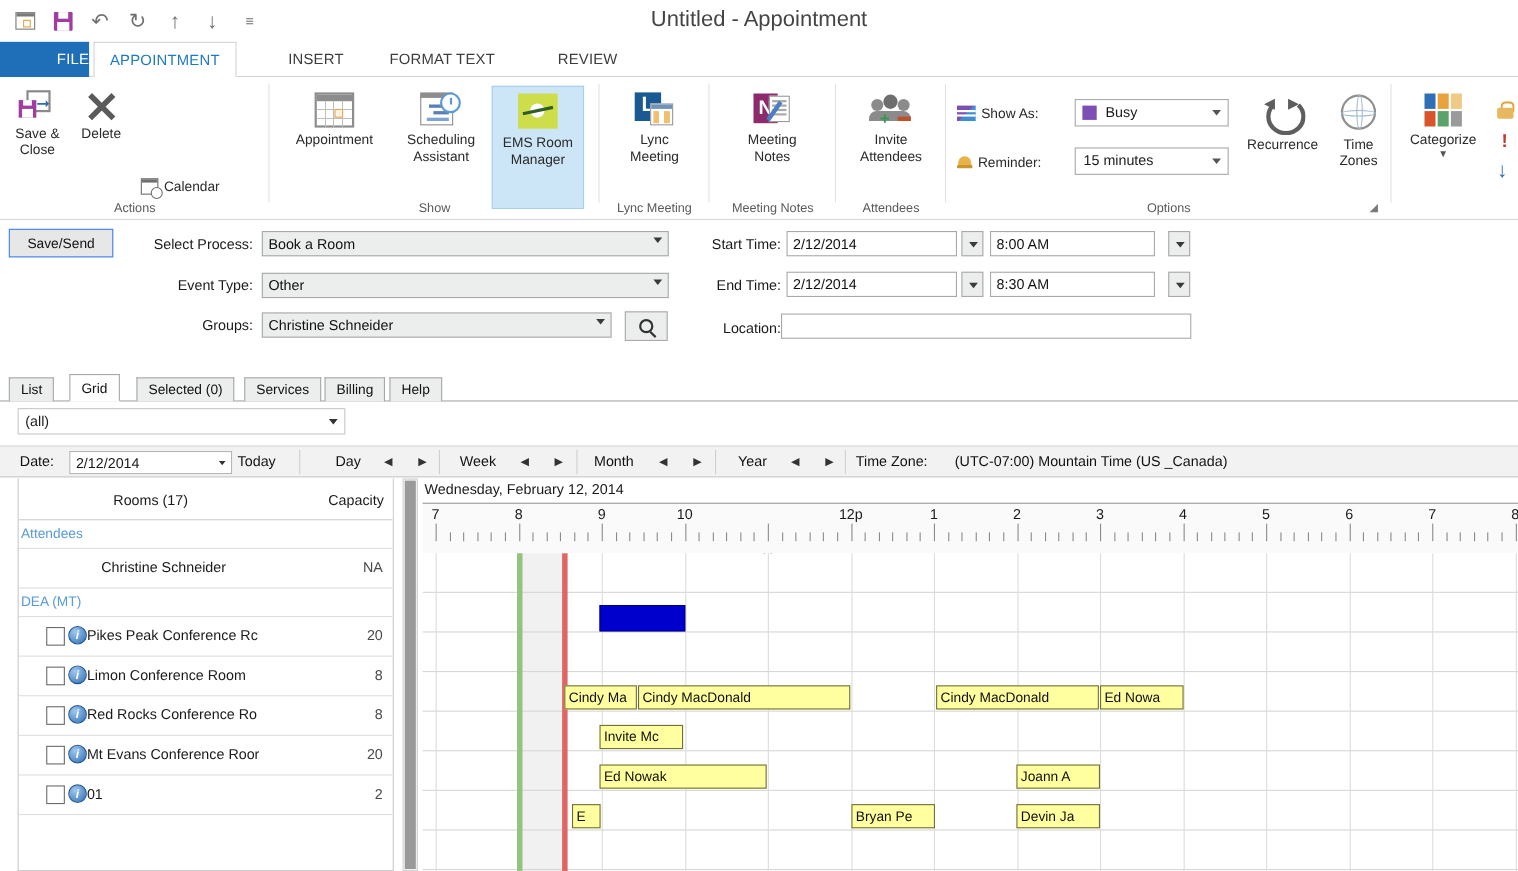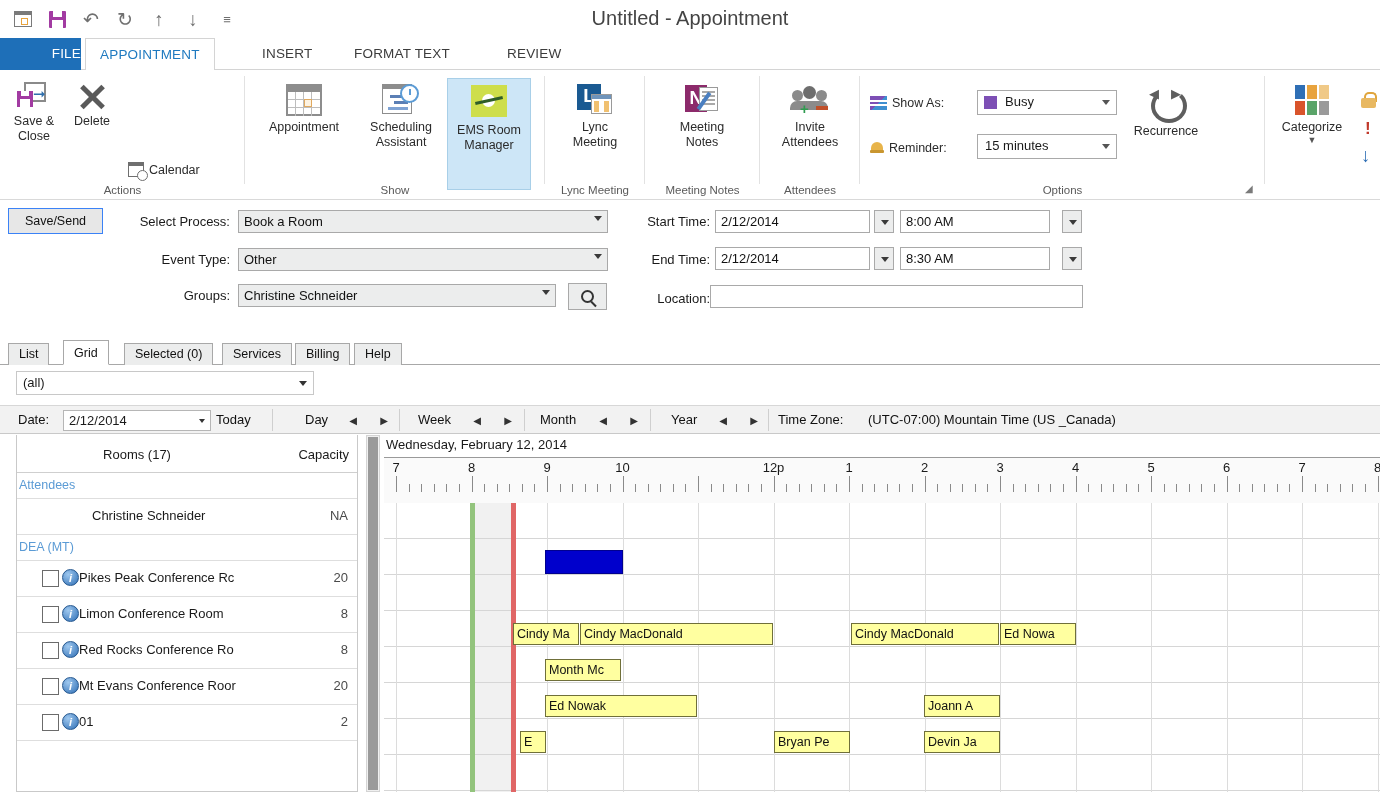--- a/index.html
+++ b/index.html
@@ -411,20 +411,27 @@
     <div class="bigbtn" style="left:262px;top:10px;width:88px;">
       <div style="height:44px;display:flex;align-items:center;justify-content:center;">
         <span class="ic ic-recur">
           <span class="a1">▶</span>
             <span class="a2">◀</span>
         </span>
       </div>
       <div class="lbl">Recurrence</div>
     </div>
 
+    <div class="bigbtn" style="left:345px;top:10px;width:60px;">
+      <div style="height:44px;display:flex;align-items:center;justify-content:center;">
+        <span class="ic ic-globe"></span>
+      </div>
+      <div class="lbl">Time</div>
+      <div class="lbl">Zones</div>
+    </div>
 
     <div class="glabel">Options</div>
     <div class="dialog-launcher" style="right:8px;bottom:4px;">◢</div>
     <div class="gsep"></div>
   </div>
 
   <div class="rgroup" style="left:1265px;width:115px;">
     <div class="bigbtn" style="left:8px;top:10px;width:78px;">
       <div style="height:40px;display:flex;align-items:center;justify-content:center;">
         <span class="ic ic-catsq">
@@ -733,21 +740,21 @@
 
       <div class="vline-red" style="left:127px;"></div>
 
       <div class="myblock" style="left:161px;top:47px;width:78px;"></div>
 
       <div class="booking" style="left:129px;top:120px;width:66px;">Cindy Ma</div>
       <div class="booking" style="left:196px;top:120px;width:193px;">Cindy MacDonald</div>
       <div class="booking" style="left:467px;top:120px;width:148px;">Cindy MacDonald</div>
       <div class="booking" style="left:616px;top:120px;width:76px;">Ed Nowa</div>
 
-      <div class="booking" style="left:161px;top:156px;width:76px;">Month Mc</div>
+      <div class="booking" style="left:161px;top:156px;width:76px;">Invite Mc</div>
 
       <div class="booking" style="left:161px;top:192px;width:152px;">Ed Nowak</div>
       <div class="booking" style="left:540px;top:192px;width:76px;">Joann A</div>
 
       <div class="booking" style="left:136px;top:228px;width:26px;">E</div>
       <div class="booking" style="left:390px;top:228px;width:76px;">Bryan Pe</div>
       <div class="booking" style="left:540px;top:228px;width:76px;">Devin Ja</div>
     </div>
   </div>
 </div>

